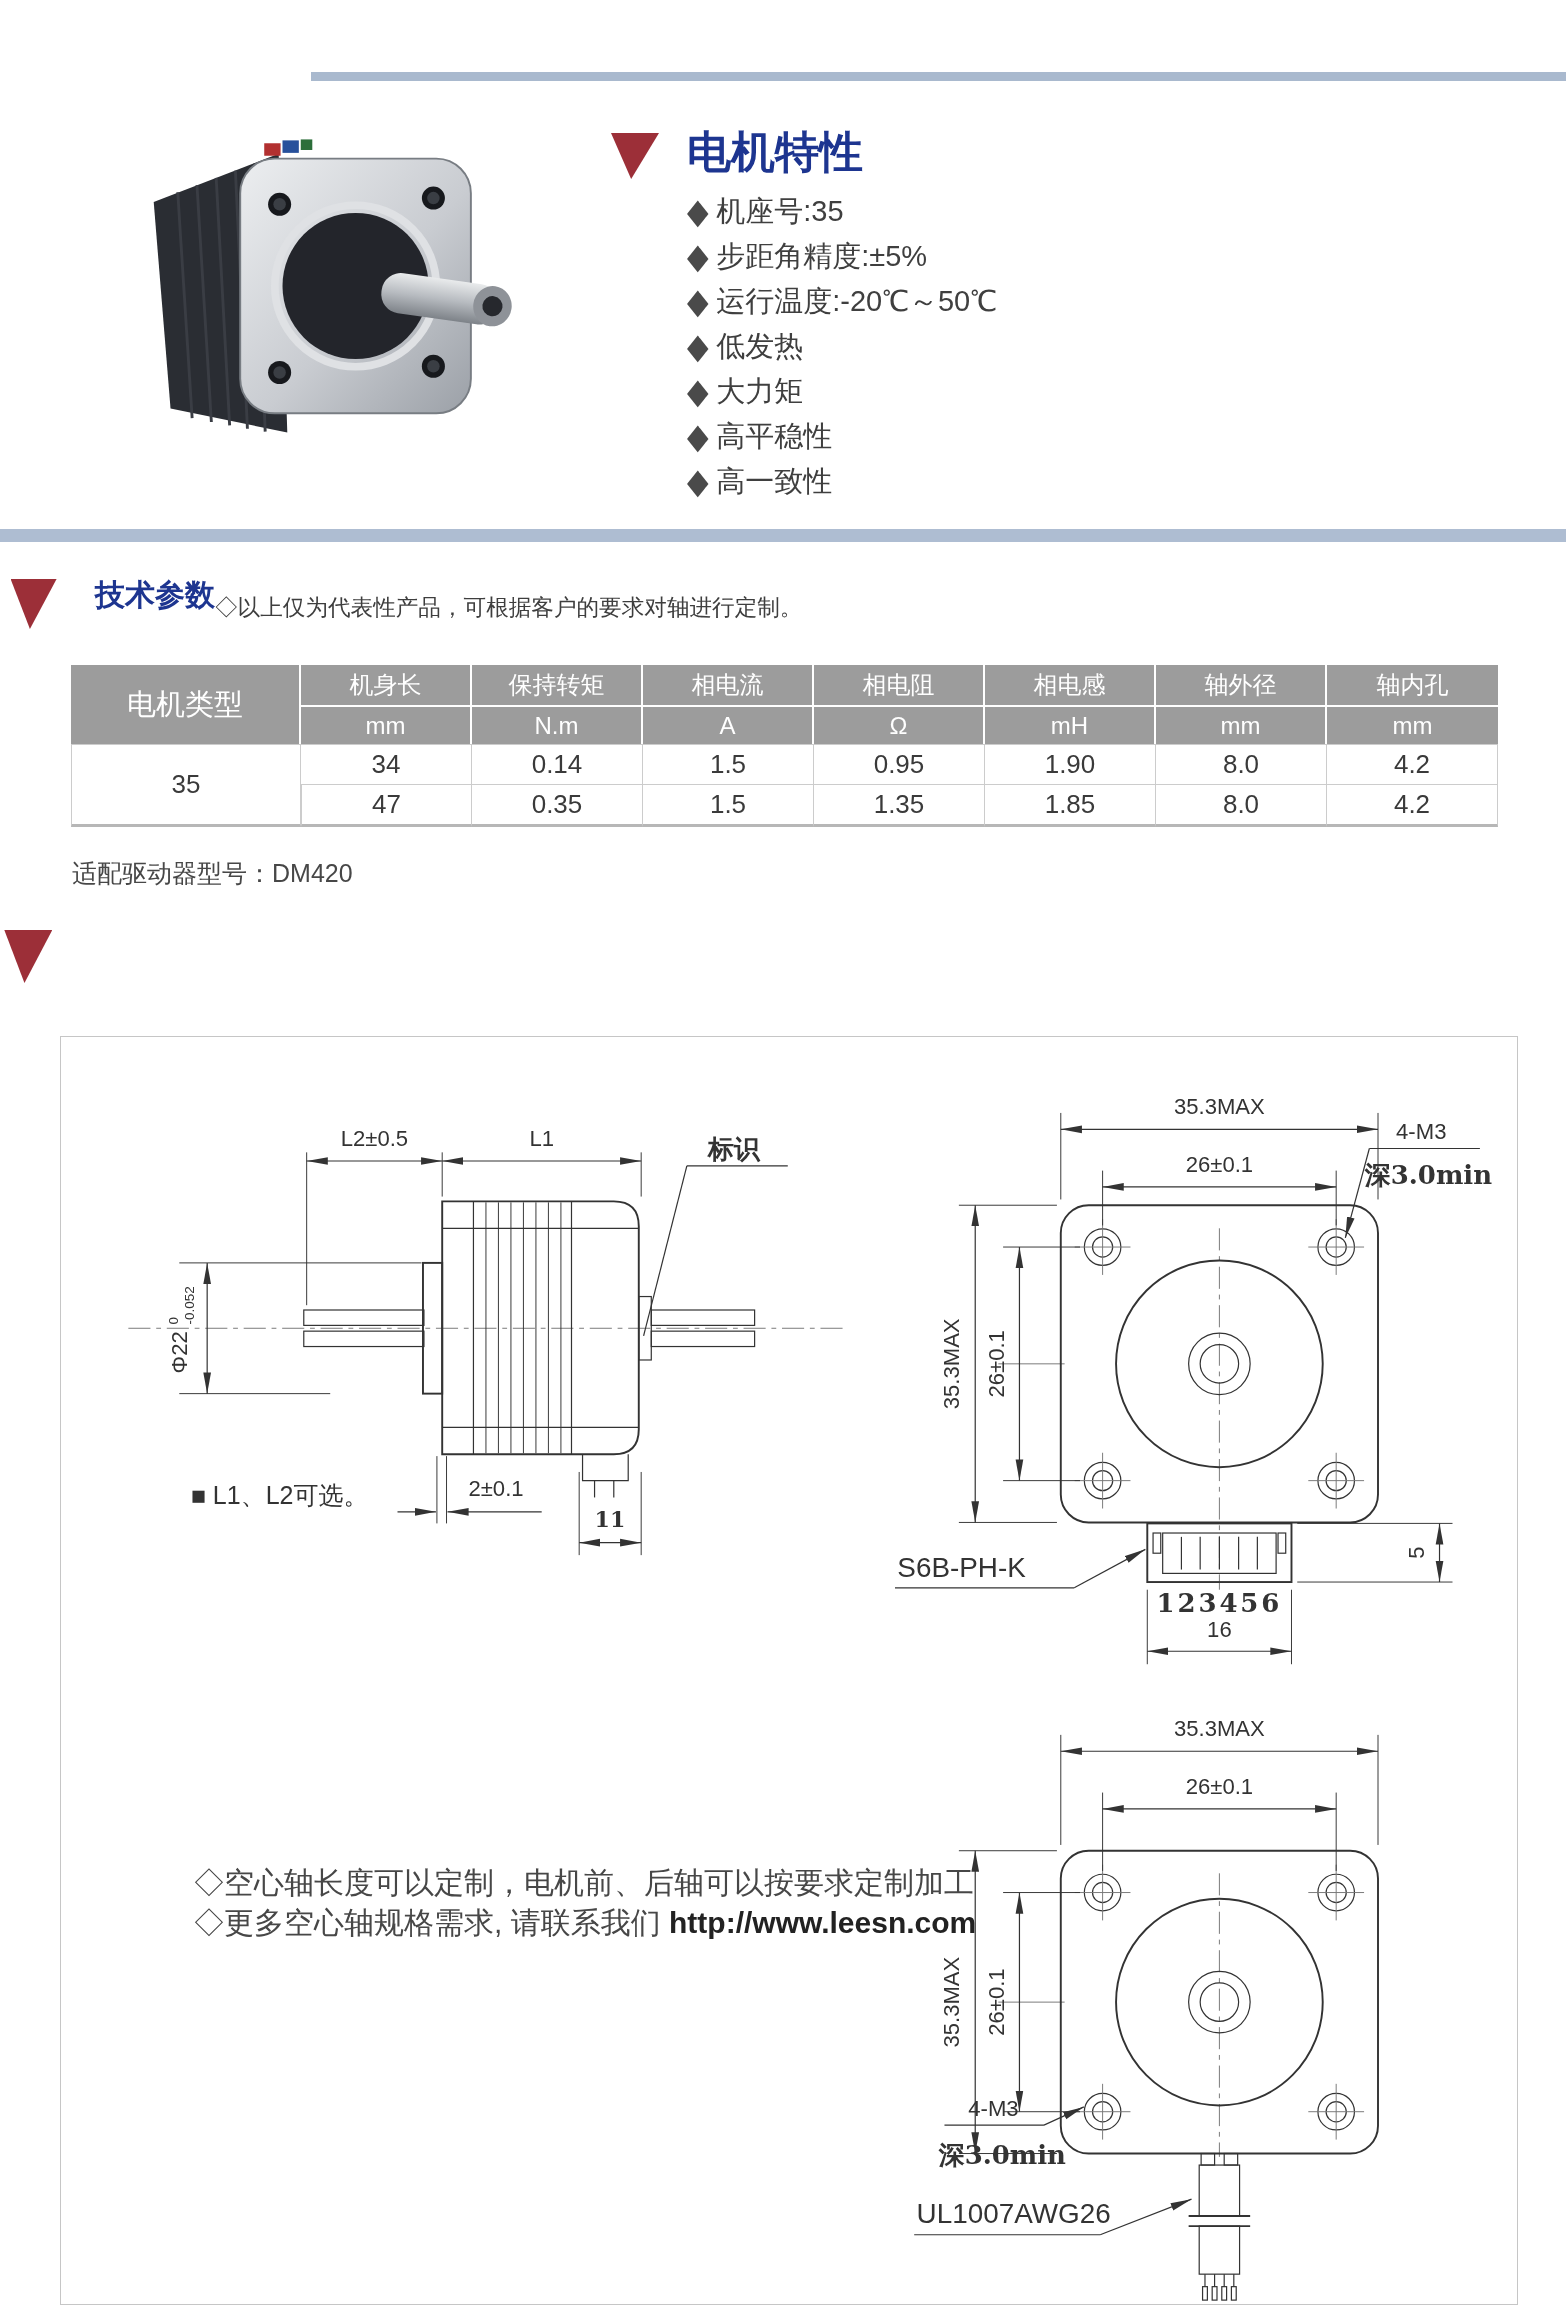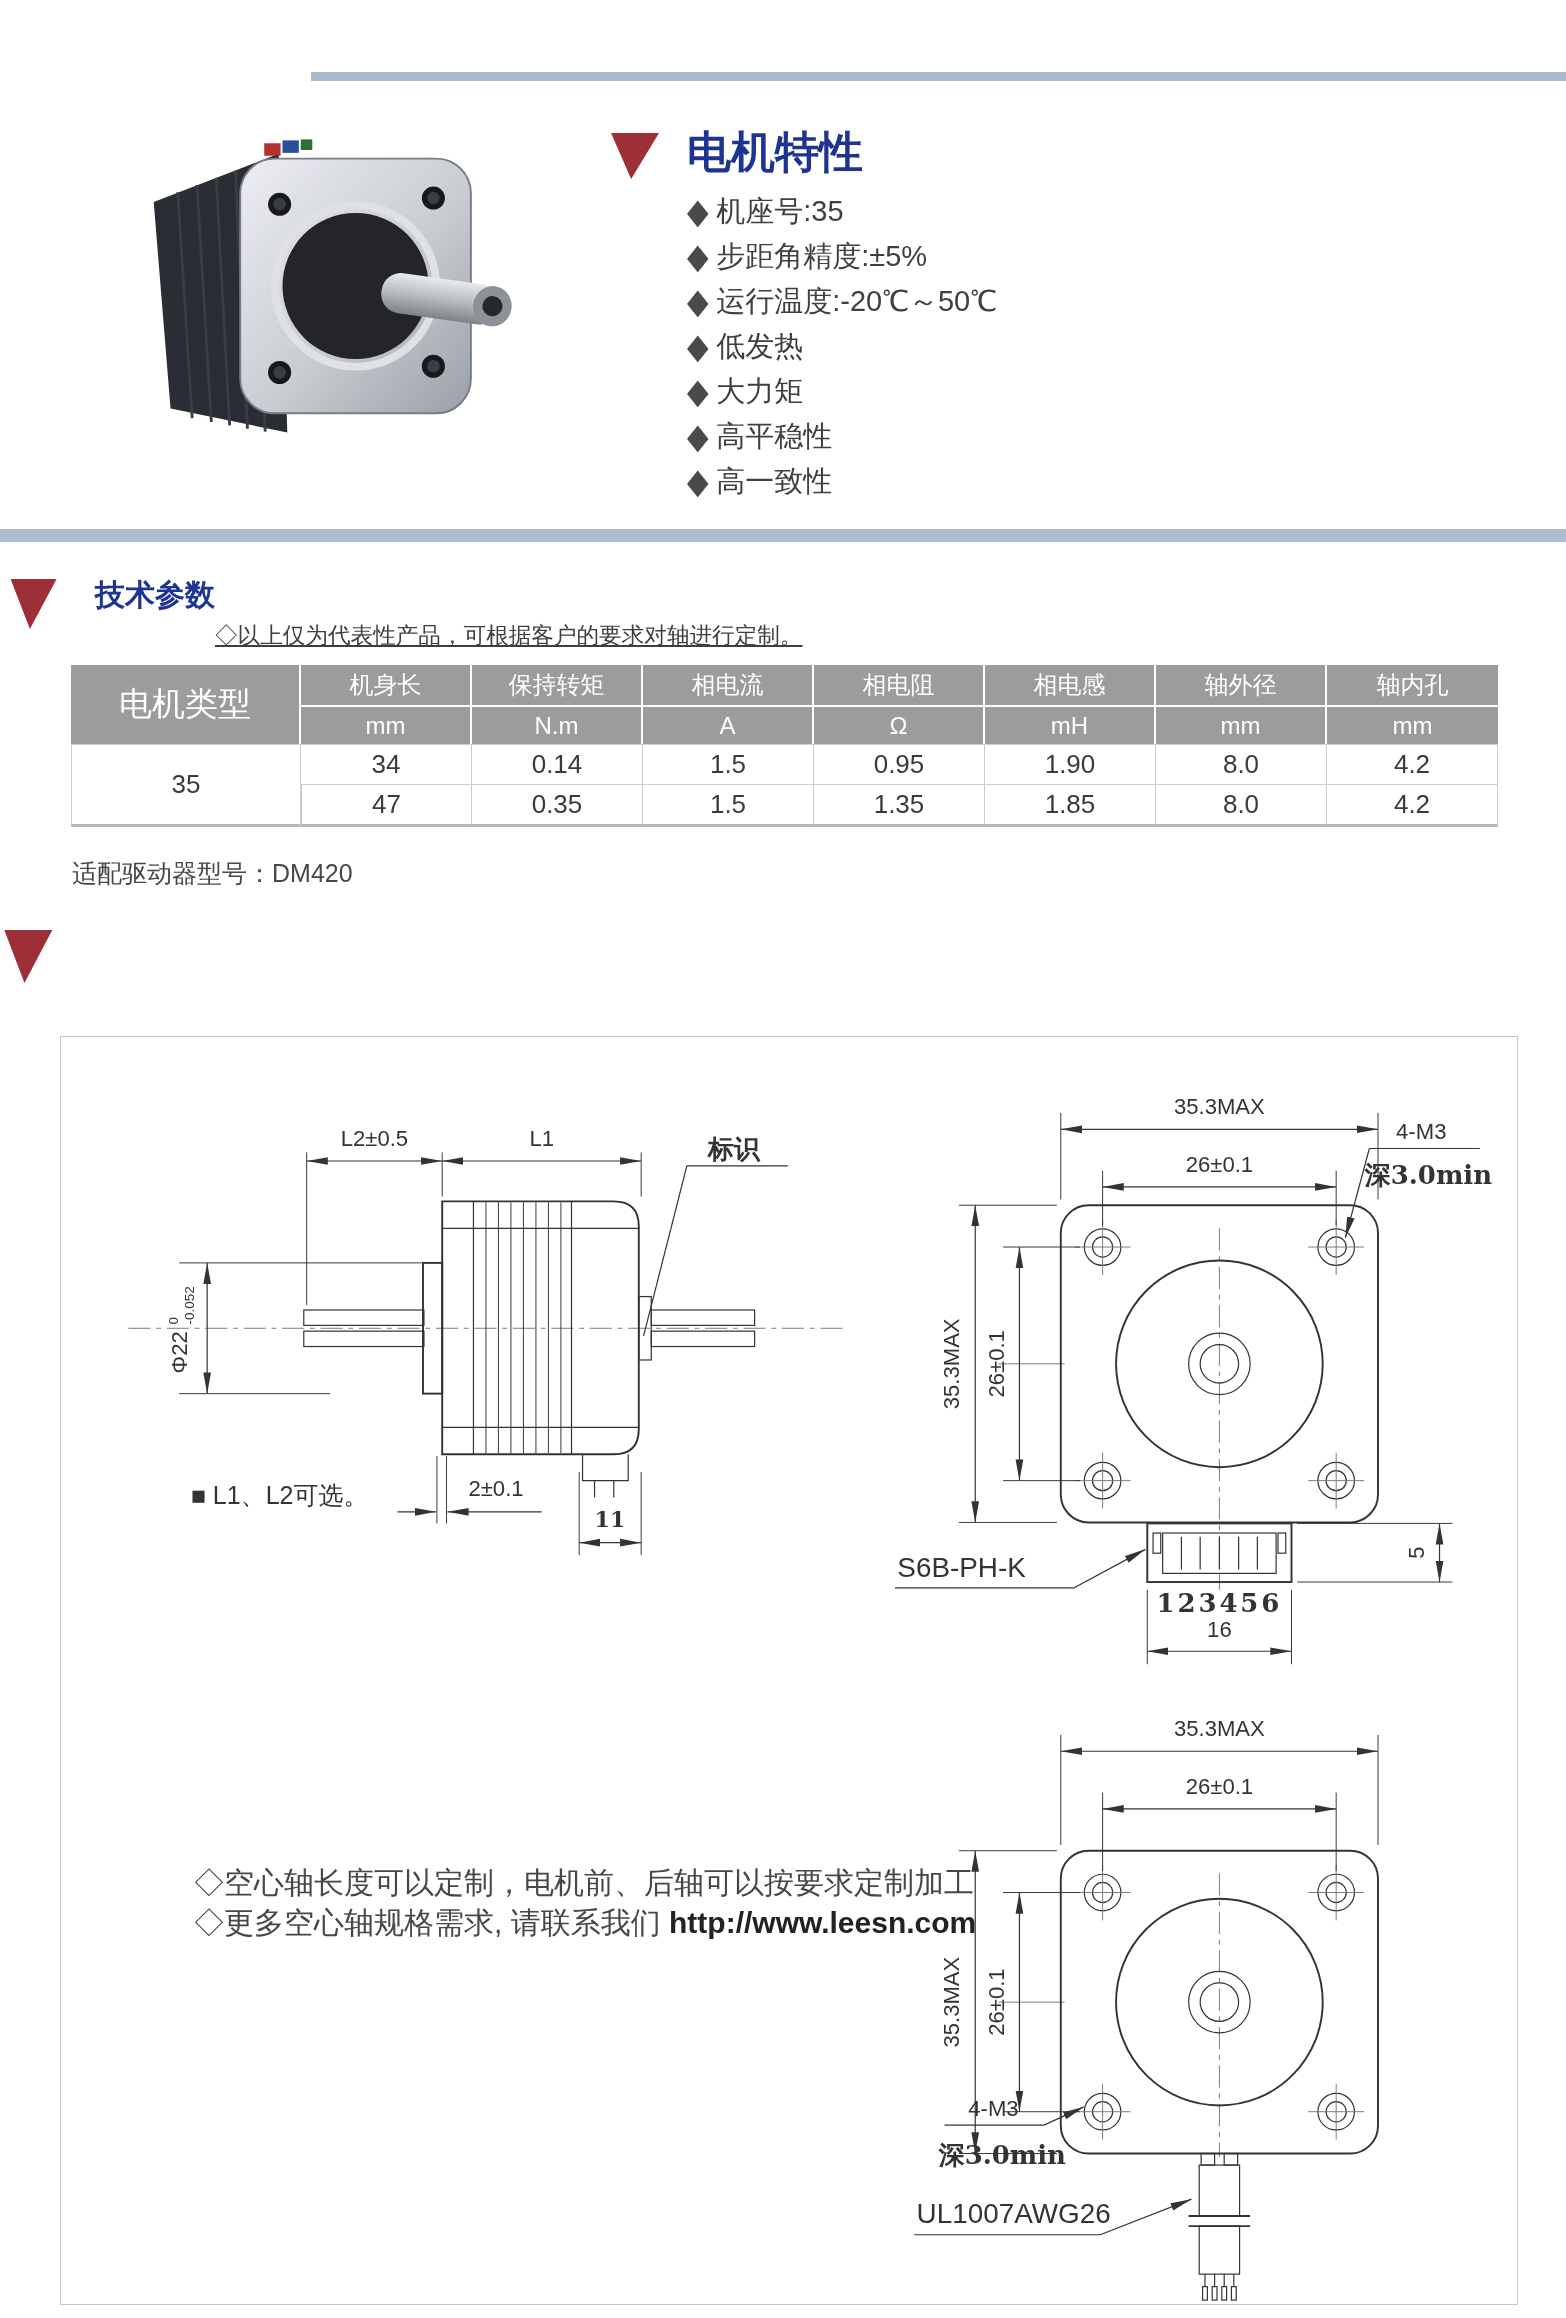--- a/index.html
+++ b/index.html
@@ -24,21 +24,21 @@
   .sub-note{position:absolute;font-size:22.6px;color:#3e3e3e;white-space:nowrap;}
 
   
   table.spec{position:absolute;left:71px;top:665px;width:1426px;border-collapse:separate;
              border-spacing:0;table-layout:fixed;}
   table.spec th{background:#9c9c9c;color:#ffffff;font-weight:normal;font-size:24px;text-align:center;}
   table.spec .h1 th{height:38px;border-bottom:2.4px solid #ffffff;}
   table.spec .h2 th{height:35px;}
   table.spec th{border-right:2.9px solid #ffffff;}
   table.spec th:last-child{border-right:none;}
-  table.spec th.typeh{border-bottom:none;font-size:33px;}
+  table.spec th.typeh{border-bottom:none;font-size:29px;}
   table.spec td{background:#ffffff;height:37px;font-size:26px;color:#3a3a3a;text-align:center;
                 border-right:1px solid #cccccc;border-bottom:1px solid #cccccc;}
   table.spec tbody tr:first-child td{border-top:1px solid #cccccc;}
   table.spec td:first-child{border-left:1px solid #cccccc;}
   table.spec tbody tr:last-child td{border-bottom:3.8px solid #b7b7b7;}
   table.spec td.typec{border-bottom:3.8px solid #b7b7b7;}
 
   .driver-note{position:absolute;left:72px;top:857px;font-size:25px;color:#474747;}
 
   .divider2{position:absolute;left:0;top:529px;width:1567px;height:13px;background:#aebdd2;}
@@ -141,21 +141,21 @@
     <li>
         <span class="dia">◆</span>
         <span>高一致性</span>
       </li>
   </ul>
 
   <div class="divider2"></div>
 
   <div class="tri" style="left:10.6px;top:579px;width:46px;height:50px;"></div>
   <div class="sec-title" style="left:67px;top:575px;font-size:30px;margin-left:28px;">技术参数</div>
-  <div class="sub-note" style="left:215px;top:620px;text-decoration:underline;">◇以上仅为代表性产品，可根据客户的要求对轴进行定制。</div>
+  <div class="sub-note" style="left:215px;top:592px;">◇以上仅为代表性产品，可根据客户的要求对轴进行定制。</div>
 
   <table class="spec">
     <colgroup>
       <col style="width:230px">
         <col style="width:171px">
         <col style="width:171px">
         <col style="width:171px">
       <col style="width:171px">
         <col style="width:171px">
         <col style="width:171px">

